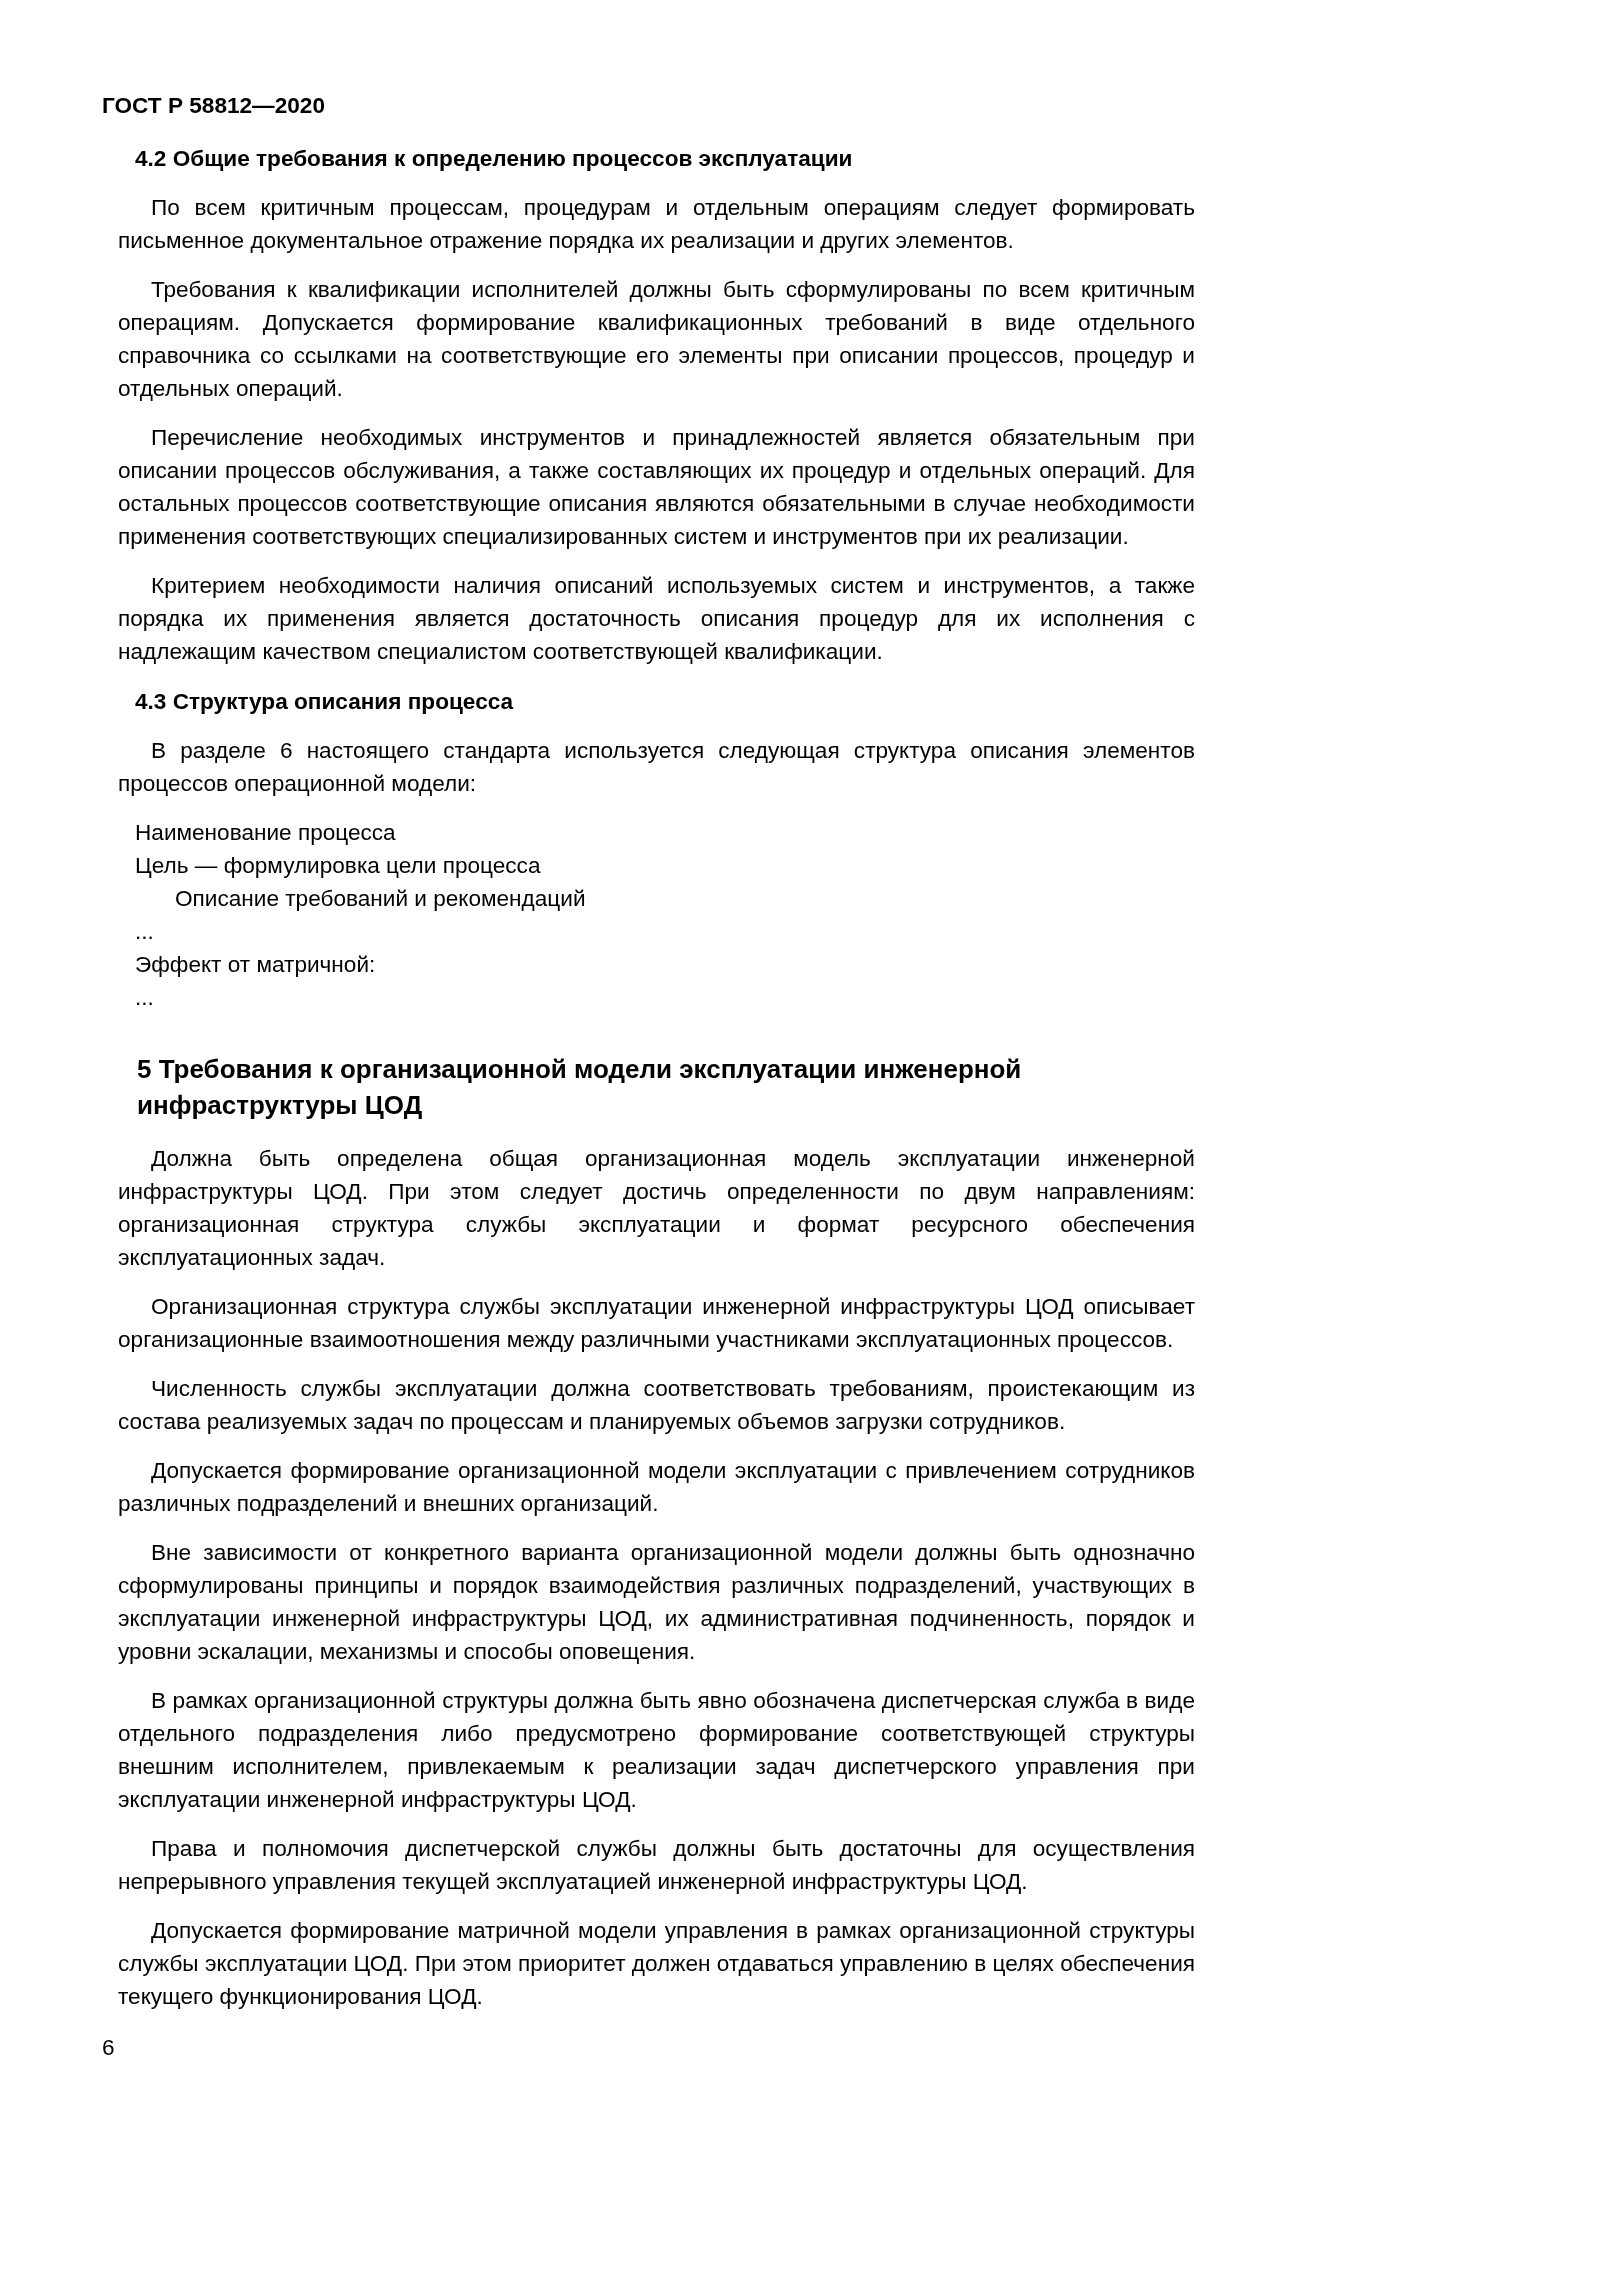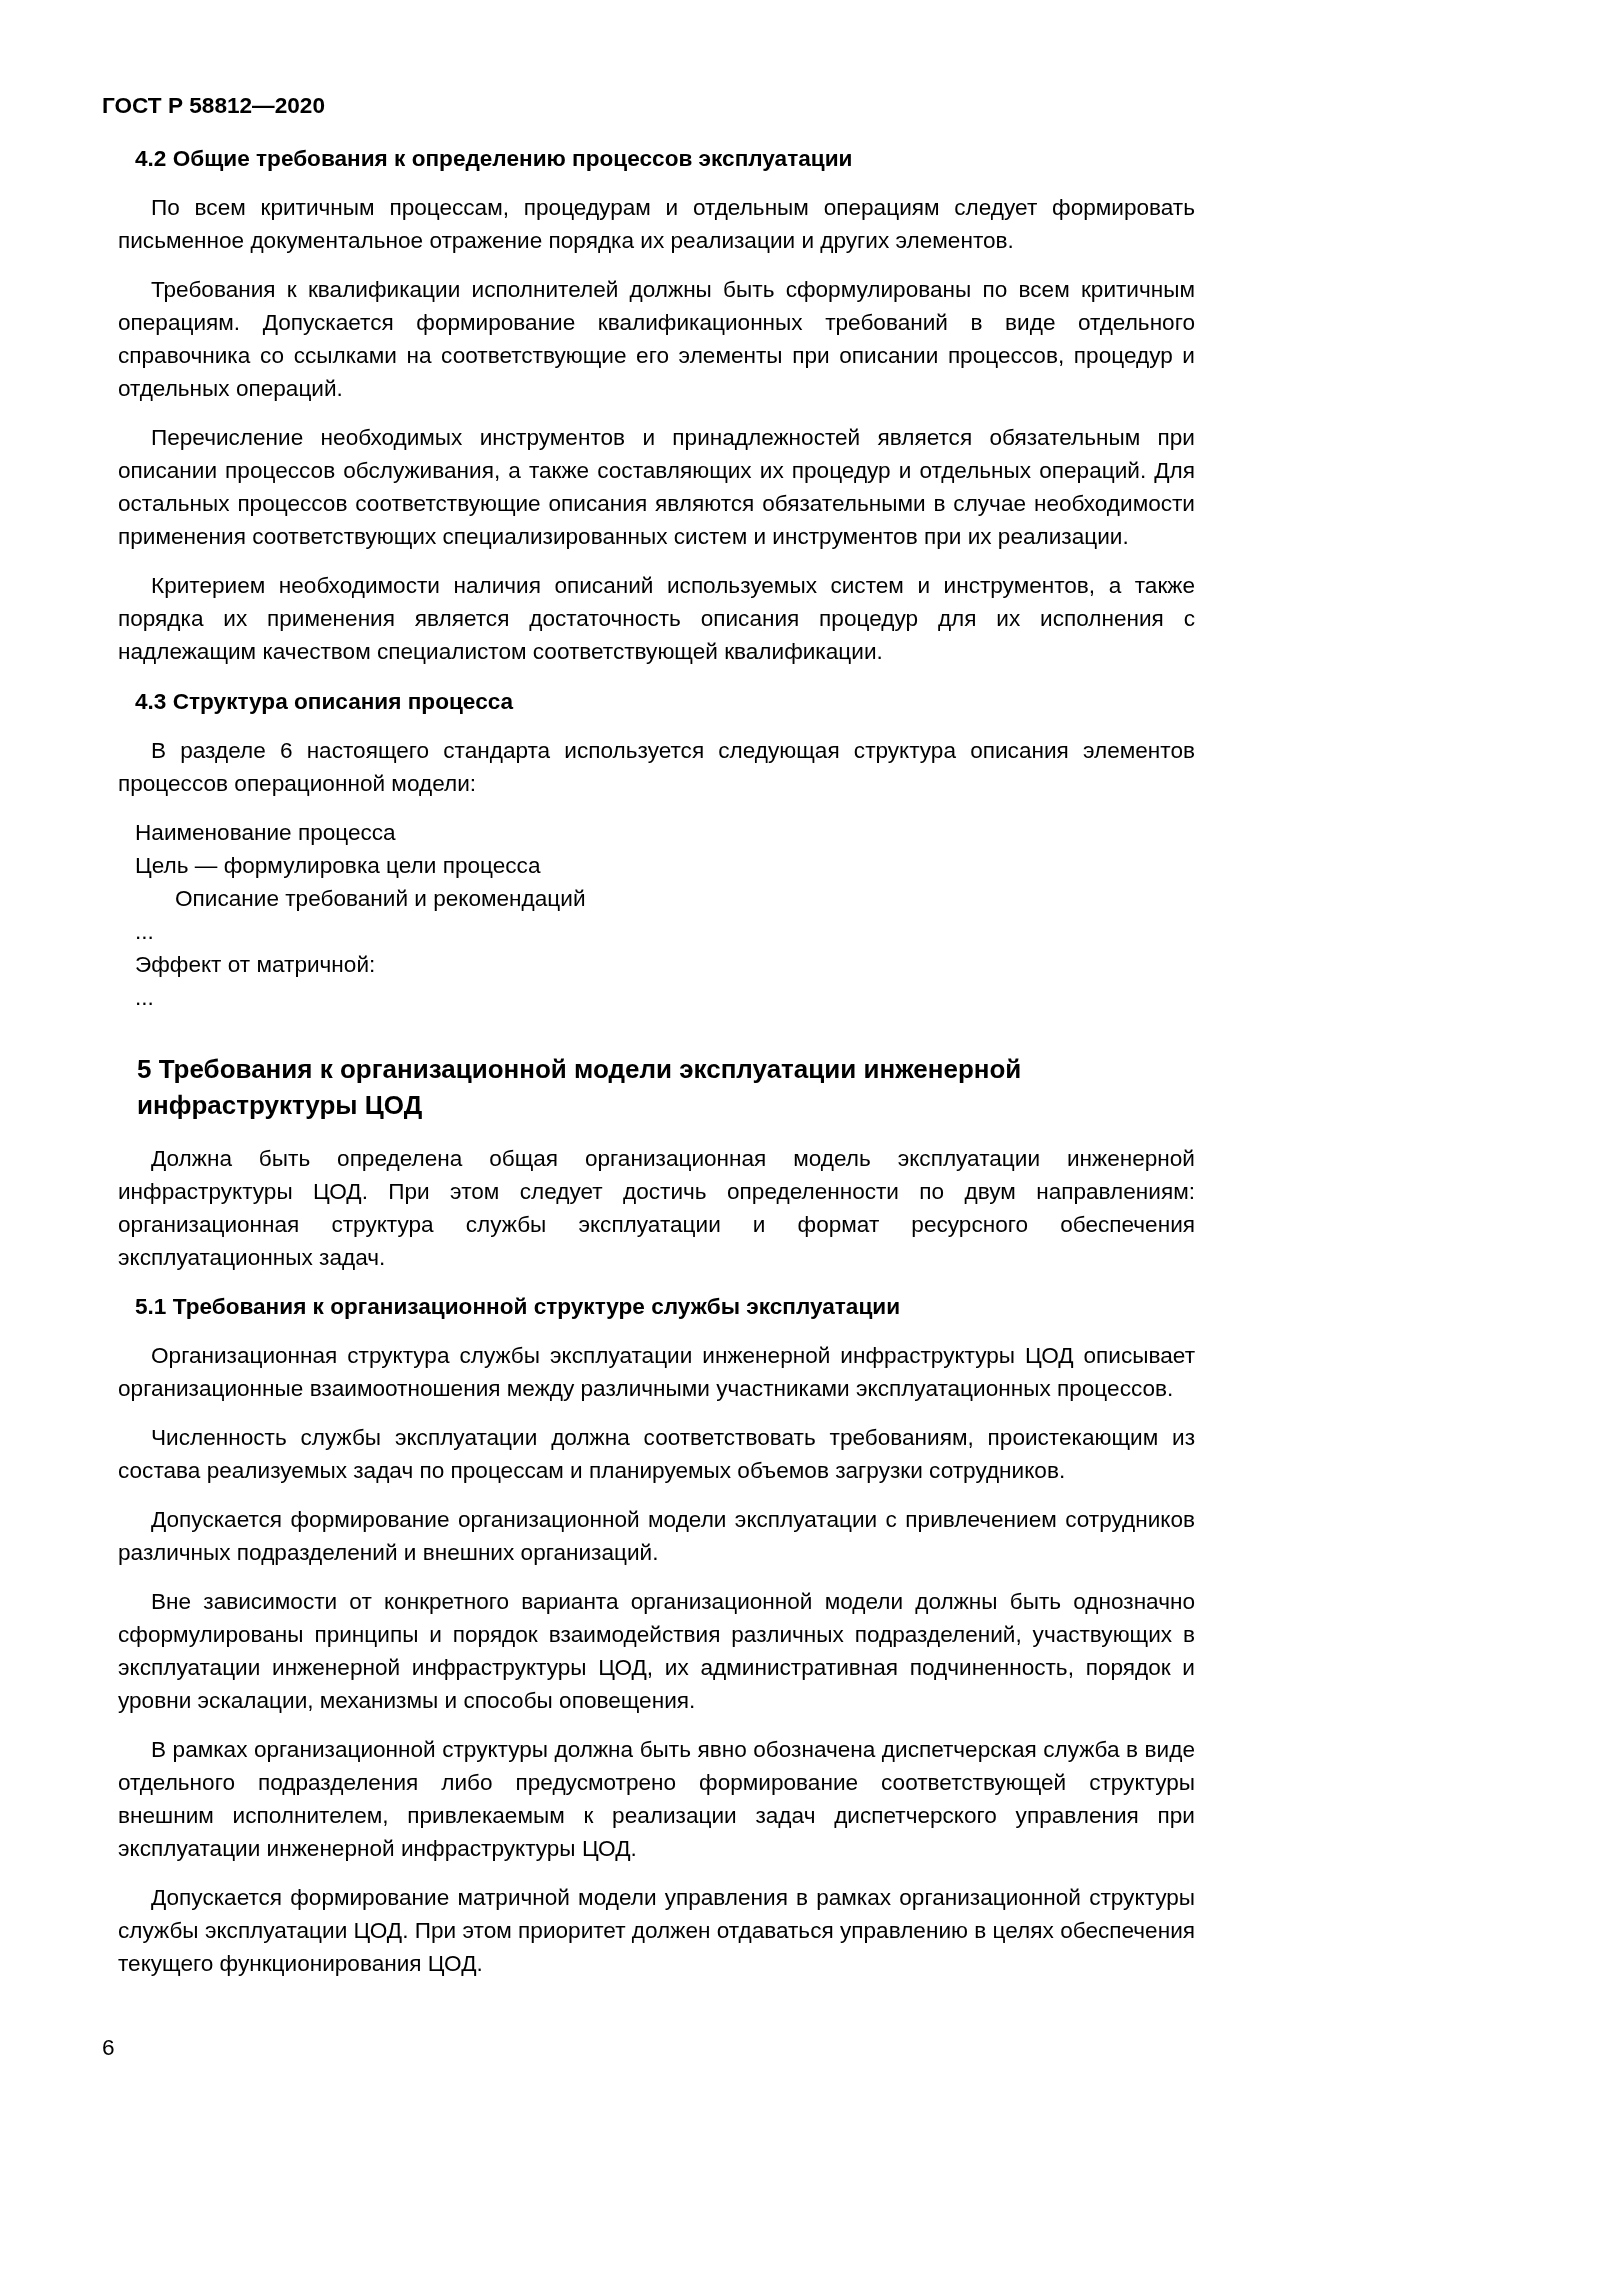--- a/index.html
+++ b/index.html
@@ -64,24 +64,24 @@
   <div class="struct ind1">Наименование процесса</div>
   <div class="struct ind1">Цель — формулировка цели процесса</div>
   <div class="struct ind2">Описание требований и рекомендаций</div>
   <div class="struct ind1">...</div>
   <div class="struct ind1">Эффект от матричной:</div>
   <div class="struct ind1">...</div>
 
   <div class="chapter-heading">5 Требования к организационной модели эксплуатации инженерной инфраструктуры ЦОД</div>
   <p class="para">Должна быть определена общая организационная модель эксплуатации инженерной инфраструктуры ЦОД. При этом следует достичь определенности по двум направлениям: организационная структура службы эксплуатации и формат ресурсного обеспечения эксплуатационных задач.</p>
 
-  <div class="subheading">5.1 Требования к организационной структуре службы эксплуатации</div>
   <p class="para">Организационная структура службы эксплуатации инженерной инфраструктуры ЦОД описывает организационные взаимоотношения между различными участниками эксплуатационных процессов.</p>
   <p class="para">Численность службы эксплуатации должна соответствовать требованиям, проистекающим из состава реализуемых задач по процессам и планируемых объемов загрузки сотрудников.</p>
   <p class="para">Допускается формирование организационной модели эксплуатации с привлечением сотрудников различных подразделений и внешних организаций.</p>
   <p class="para">Вне зависимости от конкретного варианта организационной модели должны быть однозначно сформулированы принципы и порядок взаимодействия различных подразделений, участвующих в эксплуатации инженерной инфраструктуры ЦОД, их административная подчиненность, порядок и уровни эскалации, механизмы и способы оповещения.</p>
   <p class="para">В рамках организационной структуры должна быть явно обозначена диспетчерская служба в виде отдельного подразделения либо предусмотрено формирование соответствующей структуры внешним исполнителем, привлекаемым к реализации задач диспетчерского управления при эксплуатации инженерной инфраструктуры ЦОД.</p>
+  <p class="para">Права и полномочия диспетчерской службы должны быть достаточны для осуществления непрерывного управления текущей эксплуатацией инженерной инфраструктуры ЦОД.</p>
   <p class="para">Допускается формирование матричной модели управления в рамках организационной структуры службы эксплуатации ЦОД. При этом приоритет должен отдаваться управлению в целях обеспечения текущего функционирования ЦОД.</p>
 
   <div class="page-number">6</div>
 
 </div>
 
 
 </body></html>

